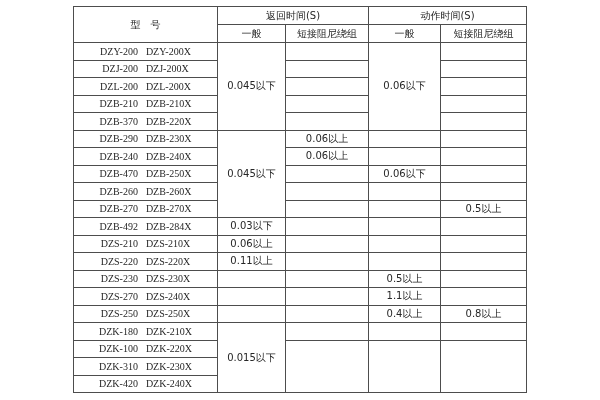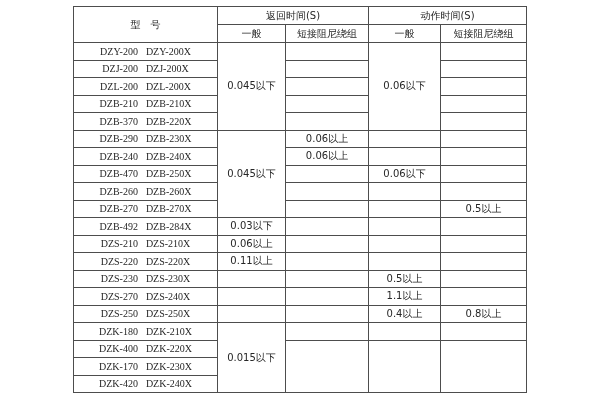--- a/index.html
+++ b/index.html
@@ -162,26 +162,26 @@
           <td>0.8以上</td>
         </tr>
         <tr>
           <td><span class="model-name">DZK-180</span><span class="model-name">DZK-210X</span></td>
           <td rowspan="4">0.015以下</td>
           <td></td>
           <td></td>
           <td></td>
         </tr>
         <tr>
-          <td><span class="model-name">DZK-400</span><span class="model-name">DZK-220X</span></td>
+          <td><span class="model-name">DZK-100</span><span class="model-name">DZK-220X</span></td>
           <td rowspan="3"></td>
           <td rowspan="3"></td>
           <td rowspan="3"></td>
         </tr>
         <tr>
-          <td><span class="model-name">DZK-170</span><span class="model-name">DZK-230X</span></td>
+          <td><span class="model-name">DZK-310</span><span class="model-name">DZK-230X</span></td>
         </tr>
         <tr>
           <td><span class="model-name">DZK-420</span><span class="model-name">DZK-240X</span></td>
         </tr>
       </tbody>
   </table>
 </div>
 
 </body></html>

